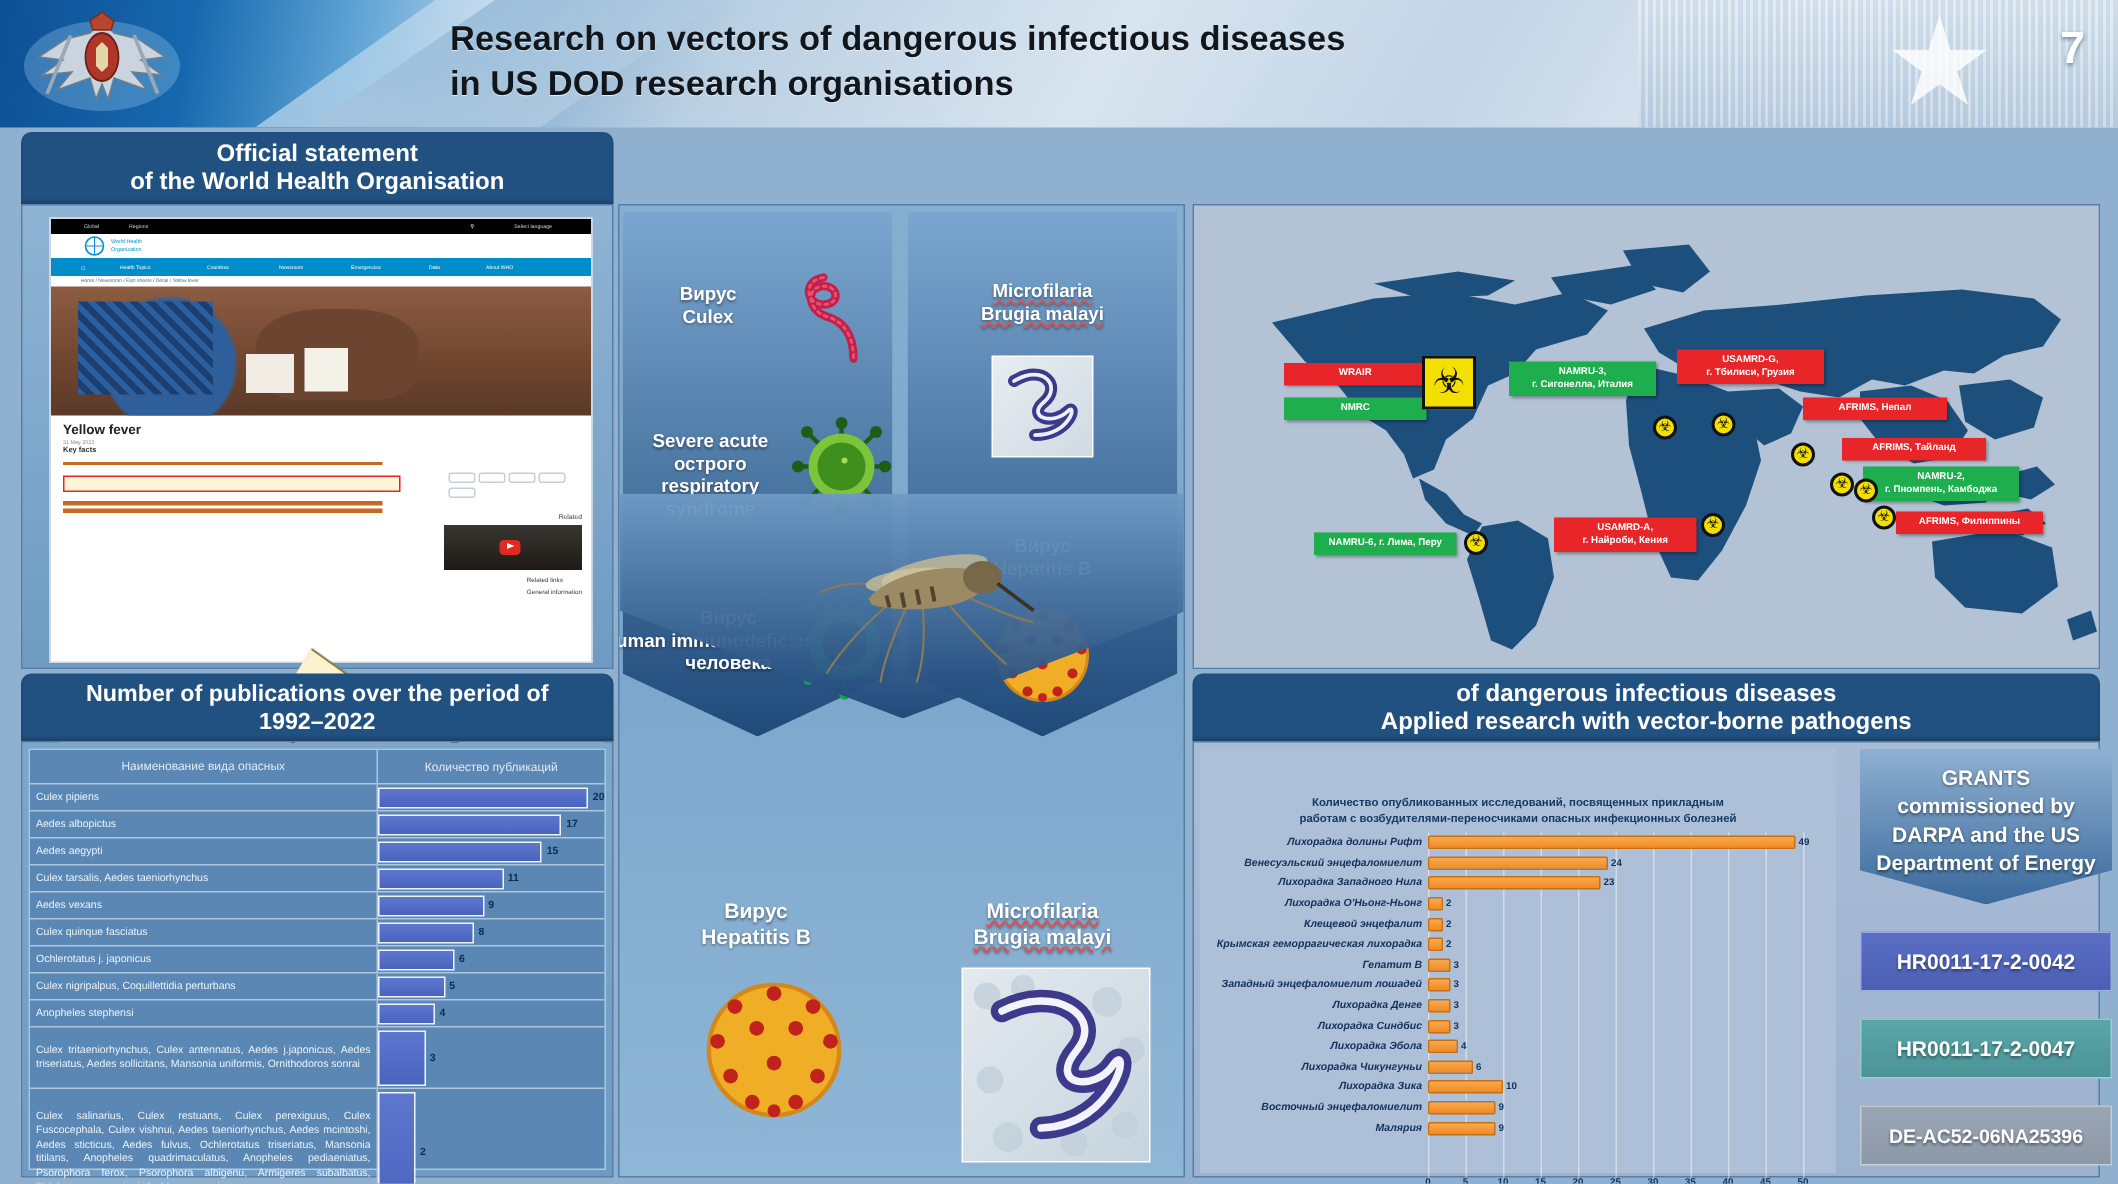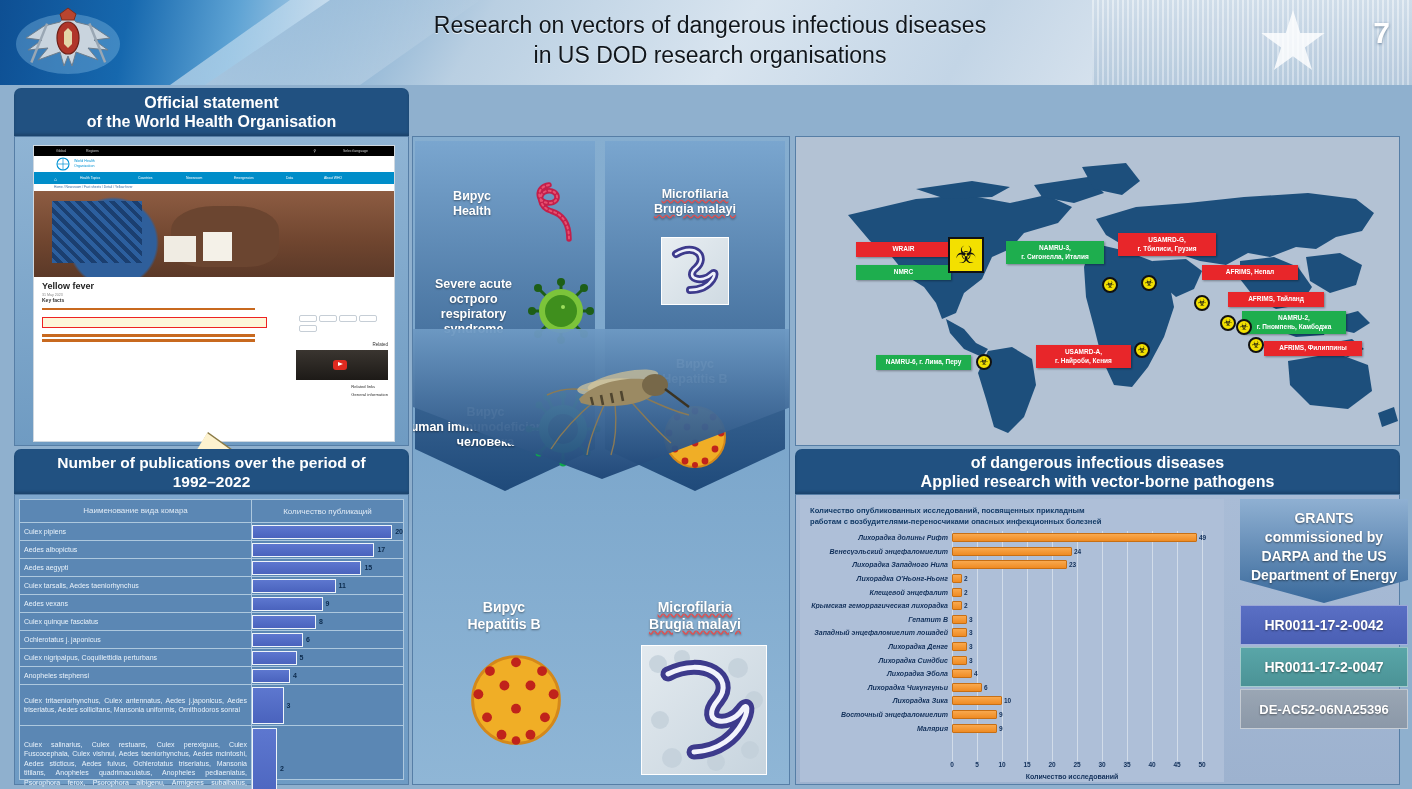--- a/index.html
+++ b/index.html
@@ -35,22 +35,22 @@
   #hdr-star{
     position:absolute;right:86px;top:10px;width:66px;height:66px;
     background:rgba(255,255,255,.80);
     clip-path:polygon(50% 0%,61% 35%,98% 35%,68% 57%,79% 91%,50% 70%,21% 91%,32% 57%,2% 35%,39% 35%);
   }
   #emblem{
     position:absolute;left:8px;top:4px;width:120px;height:78px;
   }
   #hdr-title{
     position:absolute;left:300px;top:10px;width:820px;
-    text-align:center;color:#10161c;
-    font-size:23px;font-weight:normal;line-height:30px;
+    text-align:left;color:#10161c;
+    font-size:23px;font-weight:bold;line-height:30px;
     text-shadow:0 1px 0 rgba(255,255,255,.7);
   }
   #page-num{
     position:absolute;right:22px;top:16px;
     color:#ffffff;font-size:30px;font-weight:bold;
     text-shadow:0 1px 3px rgba(40,70,100,.6);
   }
   
   .panel{position:absolute;box-sizing:border-box;}
   .panel-head{
@@ -193,22 +193,22 @@
   
   #p-app{left:795px;top:449px;width:605px;height:336px;}
   #p-app .panel-head{height:45px;font-size:16px;}
   #app-body{
     position:absolute;left:0;top:45px;width:605px;height:291px;
     background:linear-gradient(180deg,#a9bcd6,#9db2cf);
     border:1px solid #567ea6;box-sizing:border-box;
   }
   #app-chart{position:absolute;left:4px;top:4px;width:424px;height:283px;background:#aebfd8;}
   #app-chart-title{
-    color:#123a66;font-size:7.6px;font-weight:bold;
-    line-height:11px;padding:6px 10px 4px;
+    text-align:center;color:#123a66;font-size:7.6px;font-weight:bold;
+    line-height:11px;padding:6px 10px 4px;margin-top:24px;
   }
   #app-plot{position:relative;margin-left:0;height:230px;}
   .app-row{display:flex;align-items:center;height:13.6px;}
   .app-name{
     width:152px;text-align:right;padding-right:4px;box-sizing:border-box;
     font-size:7px;font-style:italic;font-weight:bold;color:#12305a;
     white-space:nowrap;overflow:hidden;
   }
   .app-barwrap{flex:1;position:relative;height:100%;display:flex;align-items:center;}
   .app-bar{
@@ -224,21 +224,21 @@
   
   #grants{position:absolute;left:444px;top:4px;width:168px;height:283px;}
   #grants-title{
     position:relative;height:104px;box-sizing:border-box;
     background:linear-gradient(180deg,#8fb0d2,#39699b);
     clip-path:polygon(0 0,100% 0,100% 78%,50% 100%,0 78%);
     color:#fff;font-weight:bold;font-size:14px;line-height:19px;text-align:center;
     padding:10px 4px 0;text-shadow:0 1px 2px rgba(0,0,0,.5);
   }
   .grant-chip{
-    height:40px;margin-top:2px;display:flex;align-items:center;justify-content:center;
+    height:40px;margin-top:18px;display:flex;align-items:center;justify-content:center;
     color:#fff;font-weight:bold;font-size:14px;
     border:1px solid rgba(255,255,255,.45);box-sizing:border-box;
     text-shadow:0 1px 2px rgba(0,0,0,.45);
   }
   #grant-1{background:linear-gradient(180deg,#5a6fc4,#4a5fb4);}
   #grant-2{background:linear-gradient(180deg,#59a6a8,#4b9396);}
   #grant-3{background:linear-gradient(180deg,#9aa6b4,#8b98a8);font-size:13px;text-align:right;}
 </style>
 </head>
 <body>
@@ -337,21 +337,21 @@
 <div class="panel" id="p-pub">
   <div class="panel-head">
     <div>
       <div>Number of publications over the period of</div>
       <div>1992–2022</div>
     </div>
   </div>
   <div id="pub-body">
     <div id="pub-table">
       <div class="pub-row pub-head">
-        <div class="pub-name">Наименование вида комара</div>
+        <div class="pub-name">Наименование вида опасных</div>
         <div class="pub-barcell">Количество публикаций</div>
       </div>
       <div id="pub-rows">
           <div class="pub-row" style="min-height: 17px;">
             <div class="pub-name">Culex pipiens</div>
             <div class="pub-barcell">
               <div class="pub-bar" style="width: 94%;"></div>
               <span class="pub-val">20</span>
             </div>
           </div>
@@ -431,28 +431,28 @@
   </div>
 </div>
 
 <div class="panel" id="p-vec">
   <div id="vec-body">
     <div class="vec-col" id="vec-col-l"></div>
     <div class="vec-col" id="vec-col-r"></div>
 
     <div class="vec-lbl" style="left:14px;top:52px;width:90px">
       <div>Вирус</div>
-      <div>Health</div>
+      <div>Culex</div>
     </div>
     <svg style="position:absolute;left:102px;top:40px;width:80px;height:70px" viewBox="0 0 80 70">
       <path d="M34 8 C20 10 22 26 34 26 C46 26 44 12 32 14 C22 16 24 30 36 34 C50 38 54 50 54 62" fill="none" stroke="#c31f4a" stroke-width="5.5" stroke-linecap="round"></path>
       <path d="M34 8 C20 10 22 26 34 26 C46 26 44 12 32 14 C22 16 24 30 36 34 C50 38 54 50 54 62" fill="none" stroke="#e85070" stroke-width="2" stroke-linecap="round" stroke-dasharray="2 3"></path>
     </svg>
 
-    <div class="vec-lbl" style="left:8px;top:140px;width:105px">
+    <div class="vec-lbl" style="left:8px;top:150px;width:105px">
       <div>Severe acute</div>
       <div>острого</div>
       <div>respiratory</div>
       <div>syndrome</div>
     </div>
     <svg style="position:absolute;left:112px;top:138px;width:72px;height:72px" viewBox="0 0 72 72">
       <g stroke="#1d5e17" stroke-width="3">
         <line x1="36" y1="36" x2="36" y2="6"></line>
           <line x1="36" y1="36" x2="58" y2="14"></line>
         <line x1="36" y1="36" x2="66" y2="36"></line>

